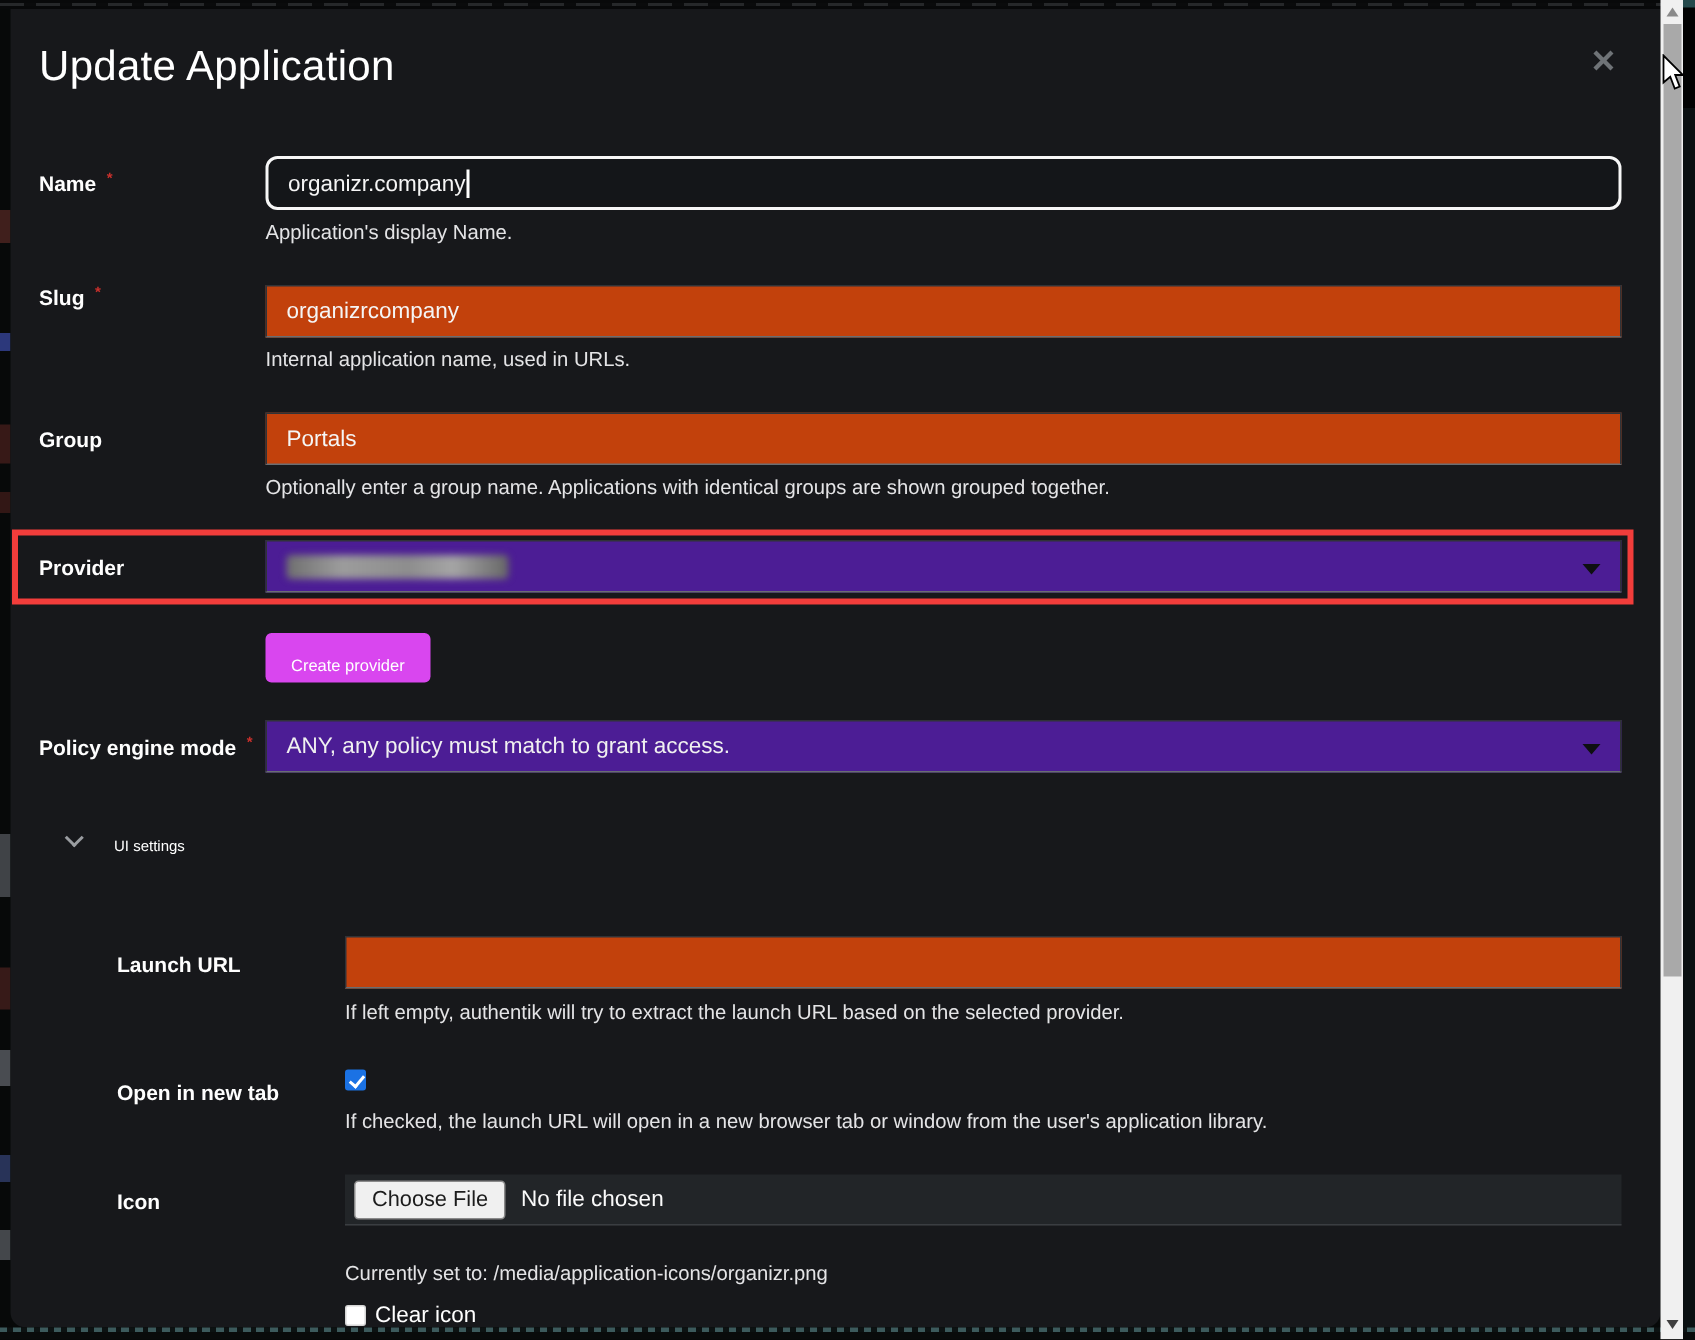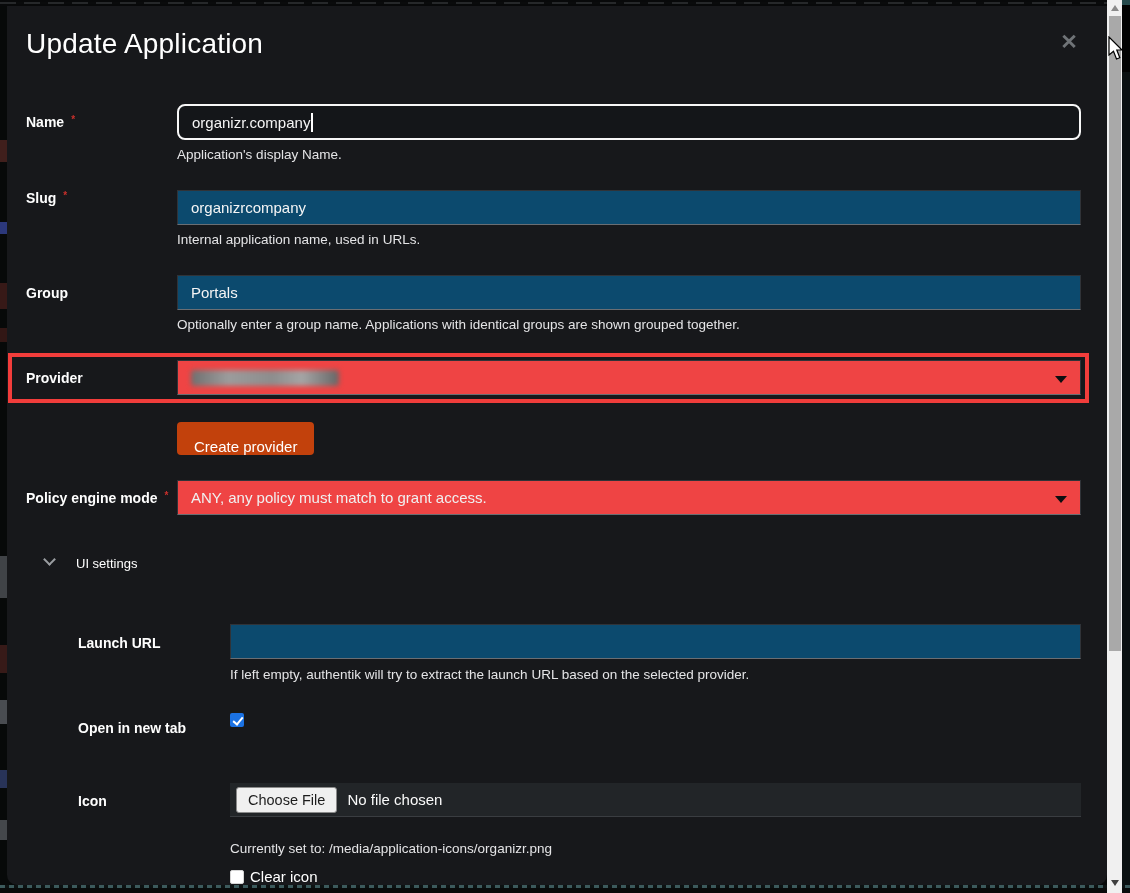--- a/index.html
+++ b/index.html
@@ -42,65 +42,65 @@
   .req {
     color:#c9302c; font-size:10px; vertical-align:top;
     margin-left:7px; font-weight:700;
   }
   .help {
     position:absolute; left:170px; font-size:13.5px; color:#e4e4e6;
   }
   .help.sub { left:223px; }
   .tinput {
     position:absolute; left:170px; width:904px; height:35px;
-    background:#0c4a6e; border:1px solid #303338; border-bottom:1px solid #6a6e73;
+    background:#c2410c; border:1px solid #303338; border-bottom:1px solid #6a6e73;
     color:#f5f5f5; font-size:15px; padding:0 13px;
     font-family:"Liberation Sans", sans-serif;
   }
   .tinput.sub { left:223px; width:851px; }
   .tinput.focused {
     border:2px solid #f7f7f7; border-radius:8px; height:36px;
     background:#141619; display:flex; align-items:center;
   }
   .caret-bar {
     display:inline-block; width:1.5px; height:19px; background:#ffffff;
     margin-left:1px; vertical-align:middle;
   }
   .select {
     position:absolute; left:170px; width:904px; height:35px;
-    background:#ef4444; border:1px solid #303338; border-bottom:1px solid #6a6e73;
+    background:#4c1d95; border:1px solid #303338; border-bottom:1px solid #6a6e73;
     color:#f0f0f0; font-size:15px; padding:0 13px;
     display:flex; align-items:center; cursor:pointer;
   }
   .select .caret {
     position:absolute; right:13px; top:15px; width:0; height:0;
     border-left:6px solid transparent; border-right:6px solid transparent;
     border-top:7px solid #0e0f11;
   }
   .redacted {
     width:148px; height:16px; border-radius:3px;
     background:linear-gradient(90deg,#6f6f6f,#9c9c9c 25%,#8d8d8d 55%,#a5a5a5 75%,#666);
     filter:blur(2.5px);
   }
   .highlight-box {
     position:absolute; left:1px; top:347px; width:1081px; height:50px;
     border:4px solid #f23d3b; pointer-events:none; z-index:5;
   }
   .btn-primary {
     position:absolute; left:170px; top:416px; height:33px; padding:16px 17px;
-    background:#c2410c; color:#ffffff; font-size:15px; border:none;
+    background:#d946ef; color:#ffffff; font-size:11px; border:none;
     border-radius:4px; cursor:pointer; font-family:"Liberation Sans", sans-serif;
   }
   .section-head { position:absolute; left:38px; top:548px; cursor:pointer; }
   .chev {
     display:inline-block; width:9px; height:9px;
     border-right:2.5px solid #9a9da1; border-bottom:2.5px solid #9a9da1;
     transform:rotate(45deg); margin-right:22px; vertical-align:4px;
   }
-  .section-title { font-size:13px; color:#ffffff;text-align:center; }
+  .section-title { font-size:10px; color:#ffffff;text-align:center; }
   .checkbox {
     position:absolute; width:14px; height:14px; border-radius:2px; cursor:pointer;
   }
   .checkbox.on { background:#1b72e4; }
   .checkbox.on::after {
     content:""; position:absolute; left:4.5px; top:1.5px; width:4px; height:8px;
     border:solid #ffffff; border-width:0 2px 2px 0; transform:rotate(40deg);
   }
   .checkbox.off { background:#ffffff; border:1px solid #d5d5d5; }
   .file-row {
@@ -207,20 +207,21 @@
     <div class="section-head">
       <span class="chev"></span><span class="section-title">UI settings</span>
     </div>
 
     <div class="row-label sub" style="top:629px;">Launch URL</div>
     <input class="tinput sub" style="top: 618px;" value="">
     <div class="help sub" style="top:661px;">If left empty, authentik will try to extract the launch URL based on the selected provider.</div>
 
     <div class="row-label sub" style="top:714px;">Open in new tab</div>
     <div class="checkbox on" style="left:223px;top:707px;"></div>
+    <div class="help sub" style="top:734px;">If checked, the launch URL will open in a new browser tab or window from the user's application library.</div>
 
     <div class="row-label sub" style="top:787px;">Icon</div>
     <div class="file-row">
       <button class="file-btn">Choose File</button>
       <span class="file-status">No file chosen</span>
     </div>
     <div class="help sub" style="top:819px;margin-top:16px;">Currently set to: /media/application-icons/organizr.png</div>
 
     <div class="checkbox off" style="left:223px;top:864px;"></div>
     <div class="clear-label">Clear icon</div>

